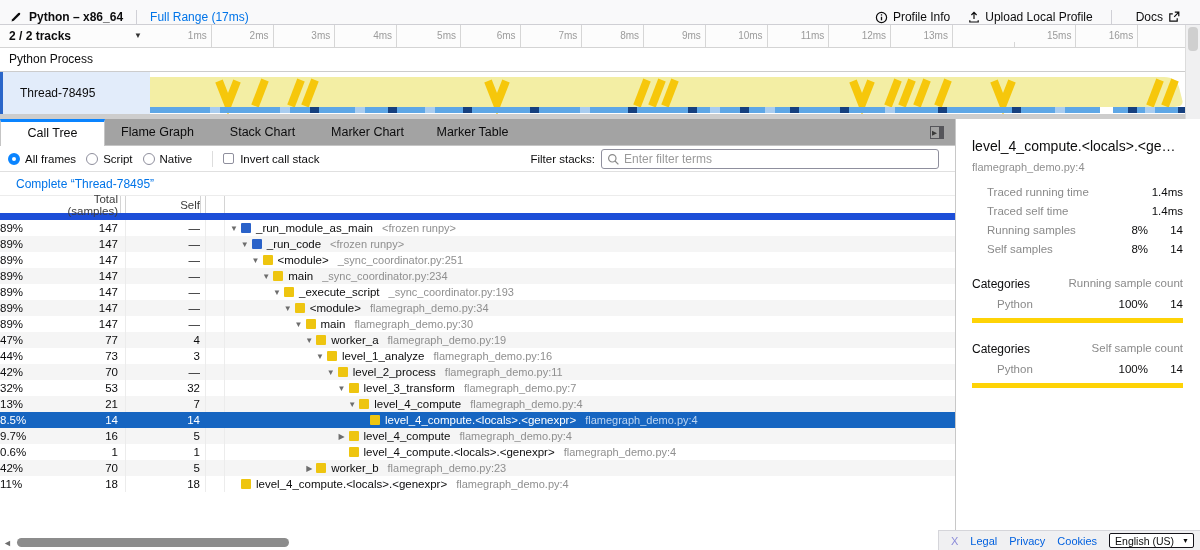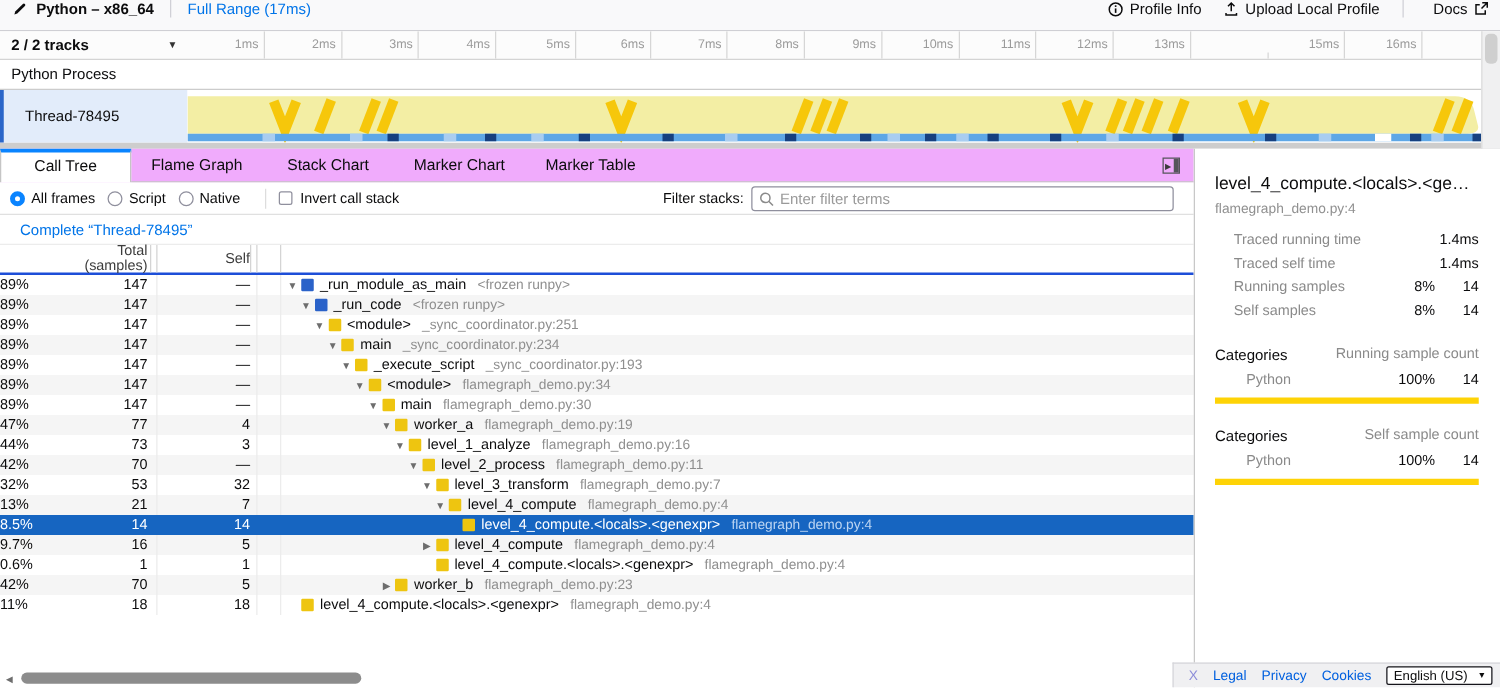--- a/index.html
+++ b/index.html
@@ -1,20 +1,20 @@
 <!DOCTYPE html>
 <html><head>
 <meta charset="utf-8">
 <style>
   * { box-sizing: border-box; margin: 0; padding: 0; }
   html,body { width:1200px; height:550px; overflow:hidden; }
   body { font-family:"Liberation Sans", sans-serif; font-size:12px; color:#0c0c0d; background:#fff; position:relative; }
 
   
-  #topbar { height:25px; background:#f9f9fa; border-bottom:1px solid #cfcfd4; display:flex; align-items:flex-start; padding:0 9px 0 10px; }
+  #topbar { height:25px; background:#f9f9fa; border-bottom:1px solid #cfcfd4; display:flex; align-items:flex-end; padding:0 20px 0 10px; }
   #topbar .grp { display:flex; align-items:center; gap:7px; }
   #topbar .sep { width:1px; height:14px; background:#d0d0d6; margin:0 6px; }
   #profile-name { font-weight:bold; font-size:12px; }
   #range-link { color:#0074e8; }
   #topbar .spacer { flex:1; }
   #topbar .hbtn { display:flex; align-items:center; gap:5px; margin-left:18px; cursor:default; }
   svg.ic { display:block; }
 
   
   #timeline-head { height:23px; display:flex; background:#fcfcfc; border-bottom:1px solid #d4d4d4; }
@@ -29,21 +29,21 @@
   #thread-label { width:150px; background:#e2ecfa; border-left:3px solid #2a66c9; padding-left:17px; line-height:42px; }
   #thread-graph { flex:1; position:relative; background:#fff; }
   #gray-strip { height:5px; background:#cdcdcd; }
   #vscroll { position:absolute; left:1185px; top:25px; width:15px; height:94px; background:#f0f0f1; border-left:1px solid #dcdcdc; z-index:4; }
   #vscroll .thumb { position:absolute; left:2px; top:2px; width:10px; height:24px; background:#cfcfcf; border-radius:4px; }
 
   
   #main { display:flex; height:431px; position:relative; }
   #left-pane { width:955px; position:relative; display:flex; flex-direction:column; }
 
-  #tabbar { height:27px; display:flex; background:#f0abfc; }
+  #tabbar { height:27px; display:flex; background:#a3a3a3; }
   .tab { width:105px; text-align:center; line-height:26px; font-size:12.5px; border-bottom:1px solid #c5c5c5; cursor:default; }
   .tab.active { border:1px solid #c5c5c5; border-bottom:none; border-top:3px solid #0a84ff; line-height:22px; background:#fff; }
   #tab-filler { flex:1; border-bottom:1px solid #c5c5c5; display:flex; align-items:center; justify-content:flex-end; padding-right:11px; }
   #sidebar-toggle { width:14px; height:13px; border:1px solid #55555a; position:relative; }
   #sidebar-toggle .bar { position:absolute; right:0; top:0; bottom:0; width:4px; background:#55555a; }
   #sidebar-toggle .tri { position:absolute; left:1px; top:2.5px; font-size:6.5px; color:#3a3a3a; }
 
   #controls { height:26px; display:flex; align-items:center; background:#fff; border-bottom:1px solid #e0e0e0; padding:0 8px; font-size:11.5px; }
   .radio { width:12px; height:12px; border-radius:50%; border:1px solid #8f8f9d; background:#fff; margin-right:5px; }
   .radio.on { border:4px solid #0a84ff; }
@@ -60,21 +60,21 @@
   #breadcrumb-row { height:24px; display:flex; align-items:center; padding-left:16px; border-bottom:1px solid #ececec; }
   #breadcrumb { color:#0074e8; }
 
   .c1 { width:50px; text-align:left; }
   .c2 { width:70px; text-align:right; padding-right:2px; }
   .gap { width:6px; height:100%; border-right:1px solid #ececec; }
   .c3 { width:74px; text-align:right; }
   .c4 { width:19px; height:100%; border-right:1px solid #ececec; }
   .ctree { flex:1; display:flex; align-items:center; overflow:hidden; }
 
-  #colhead { height:24px; display:flex; align-items:center; font-size:11.5px; color:#3c3c3c; border-bottom:2px solid #1d4ed8; background:#fff; }
+  #colhead { height:24px; display:flex; align-items:center; font-size:11.5px; color:#3c3c3c; border-bottom:7px solid #1d4ed8; background:#fff; }
   #colhead .gap { border-left:1px solid #d4d4d4; border-right:1px solid #d4d4d4; }
   #colhead .c4 { border-right:1px solid #d4d4d4; }
 
   #rows { }
   .row { height:16px; display:flex; align-items:center; font-size:11.5px; }
   .row:nth-child(even) { background:#f5f5f5; }
   .expander { width:12px; text-align:center; font-size:8px; color:#6d6d6d; flex:none; }
   .sq { width:10px; height:10px; border-radius:1px; margin:0 5px 0 1px; flex:none; }
   .fname { white-space:nowrap; }
   .floc { margin-left:9px; color:#8f8f8f; font-size:11px; white-space:nowrap; }

